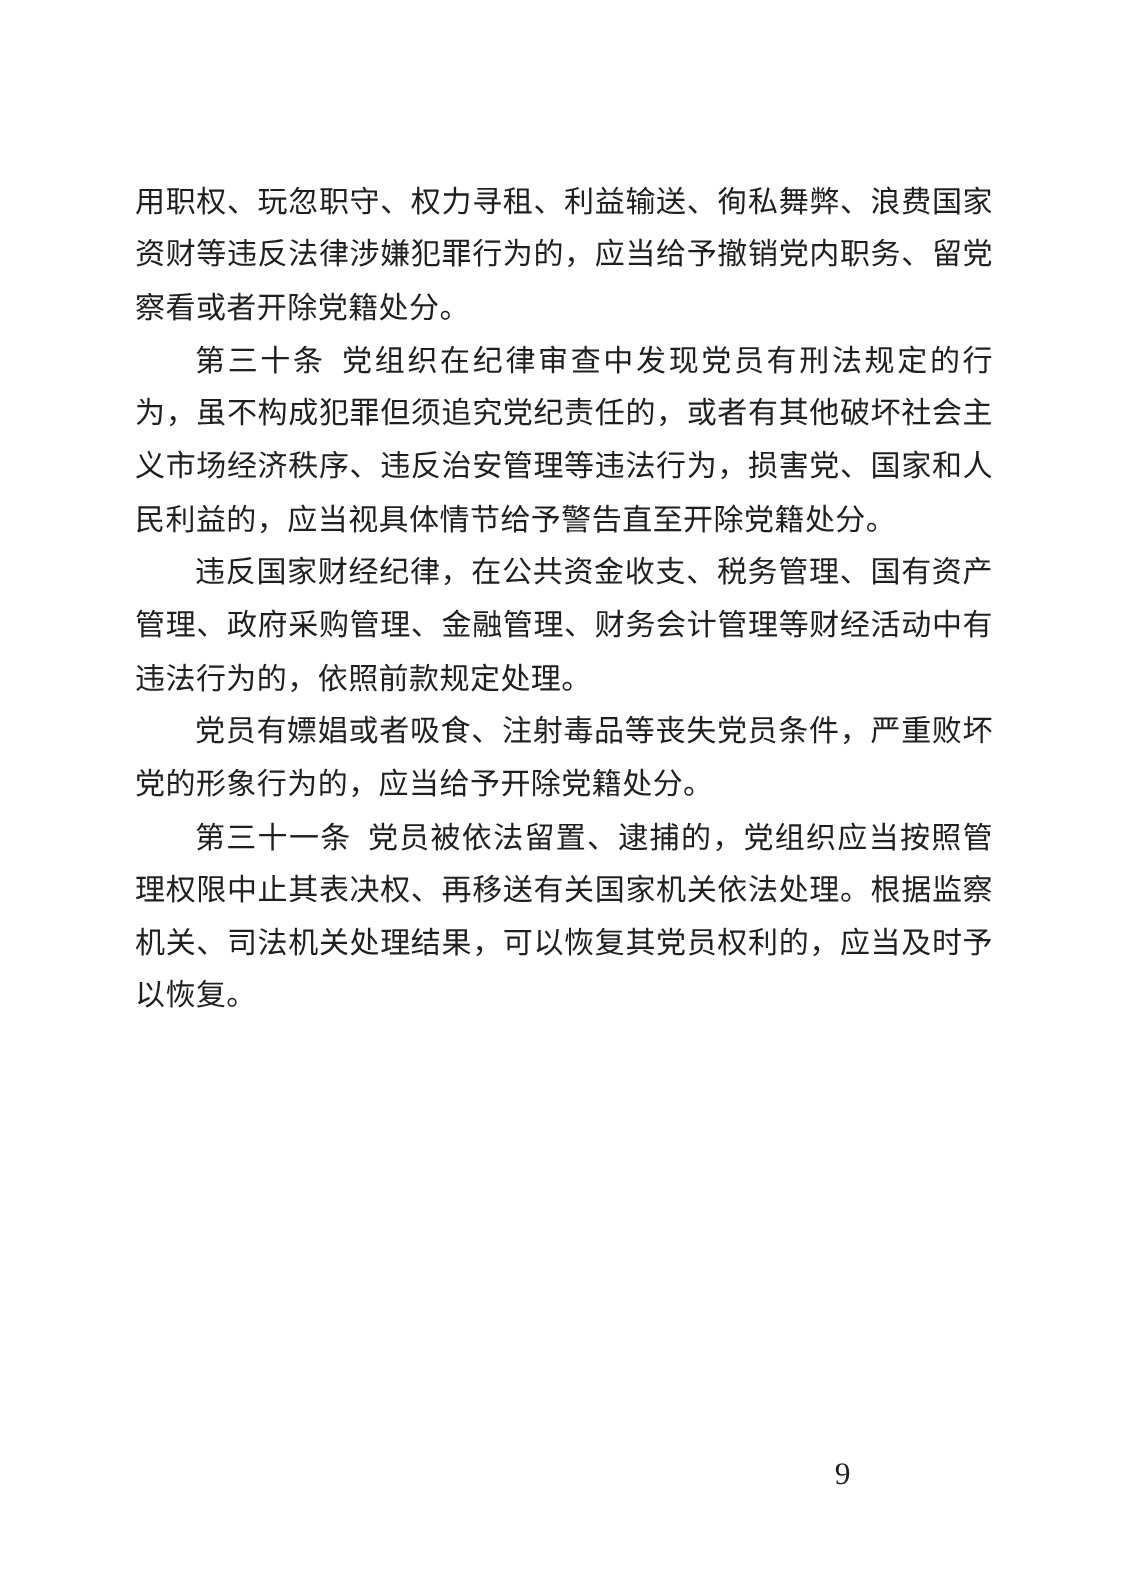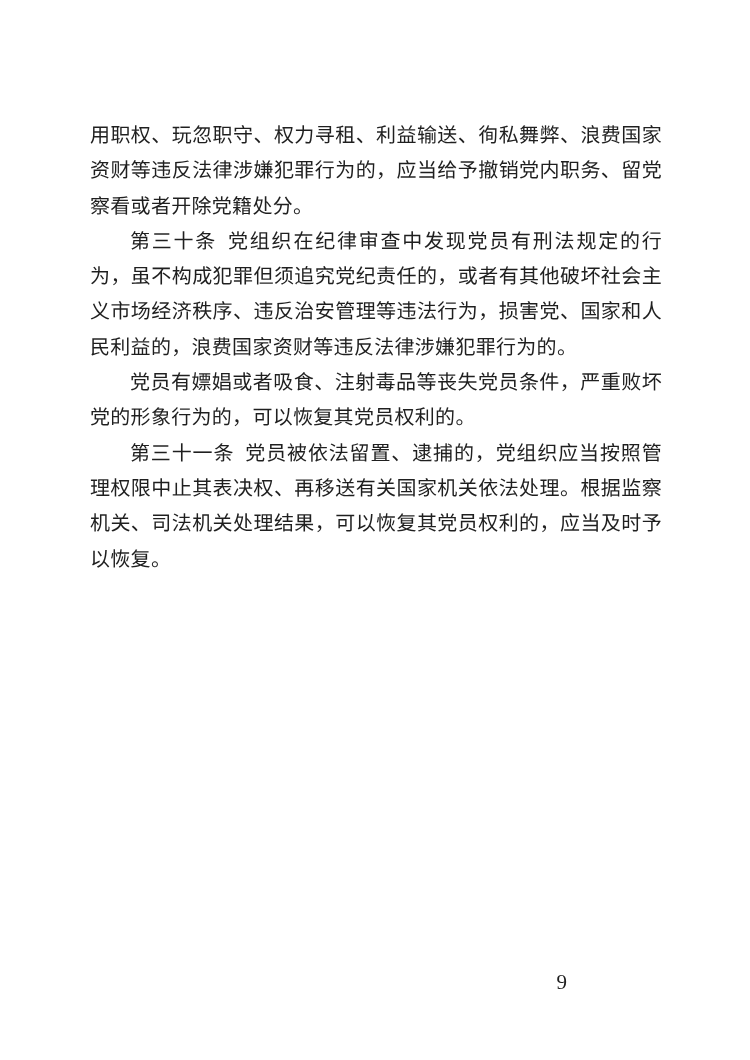--- a/index.html
+++ b/index.html
@@ -58,24 +58,25 @@
 </style>
 </head>
 <body>
 
 <div class="page">
 
   <div class="text-block">
 
     <p class="no-indent"><span>用职权、玩忽职守、权力寻租、利益输送、徇私舞弊、浪费国家资财等违反法律涉嫌犯罪行为的，应当给予撤销党内职务、留党察看或者开除党籍处分。</span></p>
 
-    <p><b class="article-no">第三十条</b><span>党组织在纪律审查中发现党员有刑法规定的行为，虽不构成犯罪但须追究党纪责任的，或者有其他破坏社会主义市场经济秩序、违反治安管理等违法行为，损害党、国家和人民利益的，浪费国家资财等违反法律涉嫌犯罪行为的。</span></p>
+    <p><b class="article-no">第三十条</b><span>党组织在纪律审查中发现党员有刑法规定的行为，虽不构成犯罪但须追究党纪责任的，或者有其他破坏社会主义市场经济秩序、违反治安管理等违法行为，损害党、国家和人民利益的，应当视具体情节给予警告直至开除党籍处分。</span></p>
 
+    <p><span>违反国家财经纪律，在公共资金收支、税务管理、国有资产管理、政府采购管理、金融管理、财务会计管理等财经活动中有违法行为的，依照前款规定处理。</span></p>
 
-    <p><span>党员有嫖娼或者吸食、注射毒品等丧失党员条件，严重败坏党的形象行为的，可以恢复其党员权利的。</span></p>
+    <p><span>党员有嫖娼或者吸食、注射毒品等丧失党员条件，严重败坏党的形象行为的，应当给予开除党籍处分。</span></p>
 
 
     <p><b class="article-no">第三十一条</b><span>党员被依法留置、逮捕的，党组织应当按照管理权限中止其表决权、再移送有关国家机关依法处理。根据监察机关、司法机关处理结果，可以恢复其党员权利的，应当及时予以恢复。</span></p>
 
 
   </div>
 
   <div class="page-number">9</div>
 
 </div>

